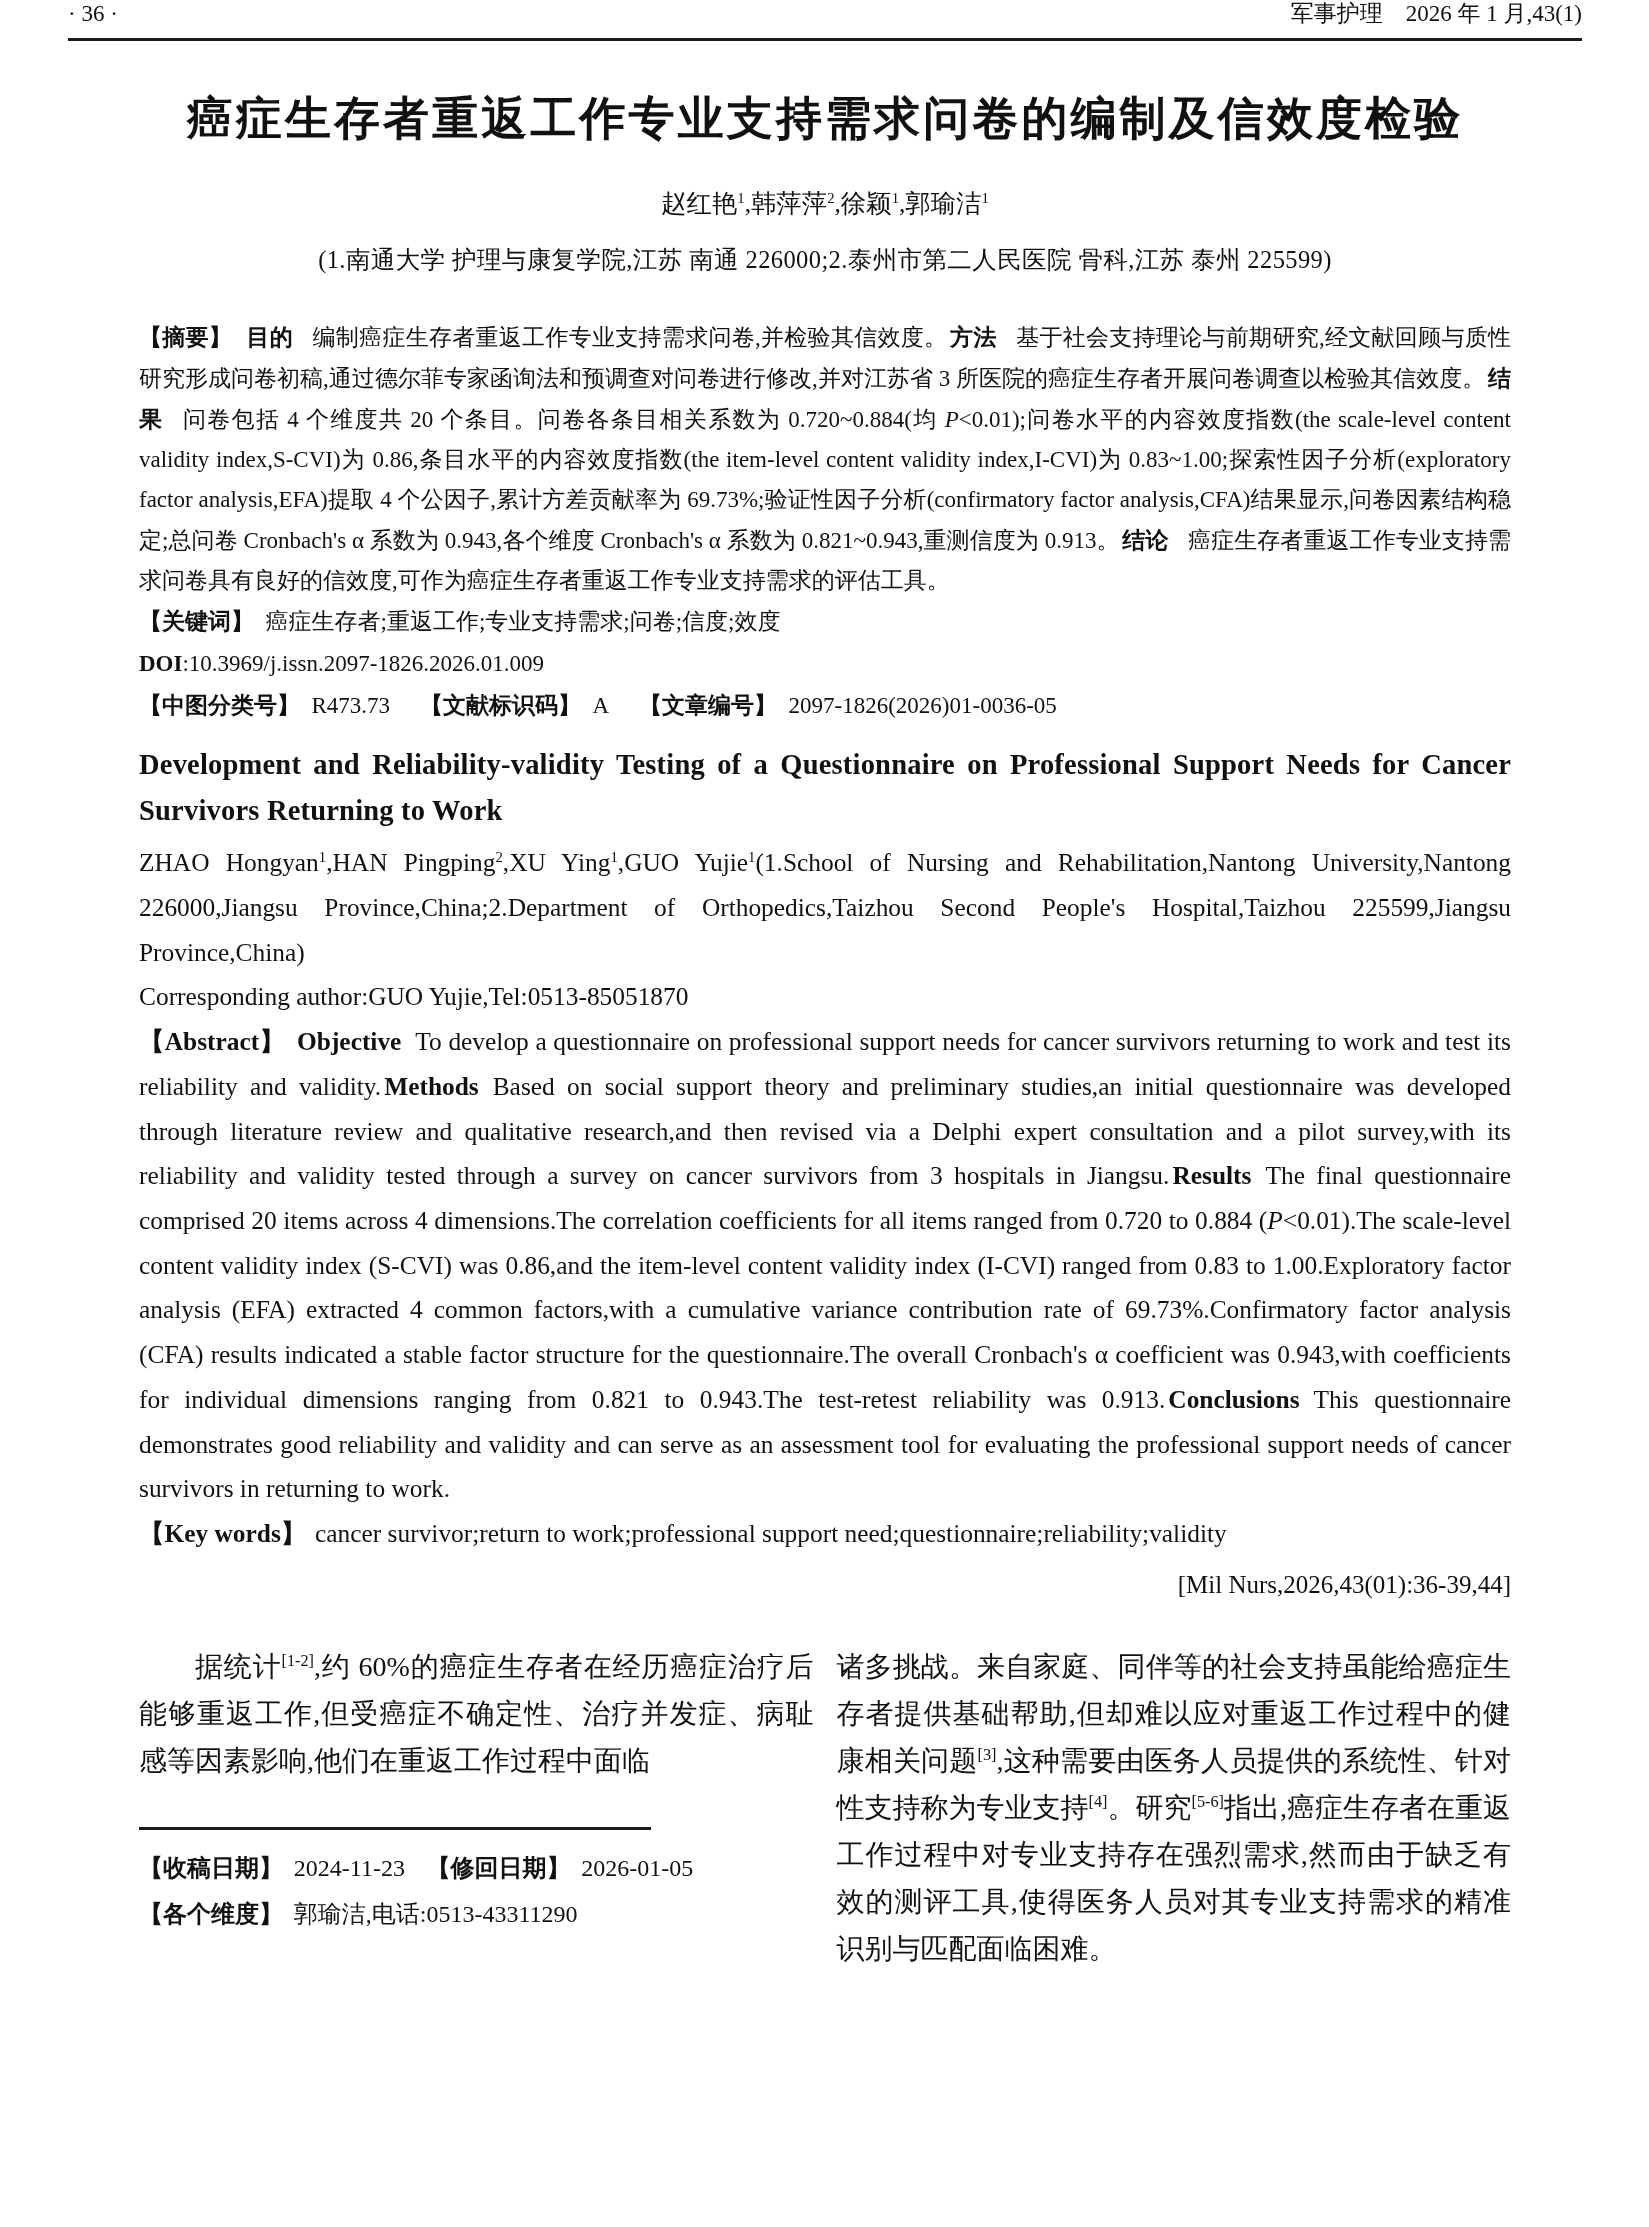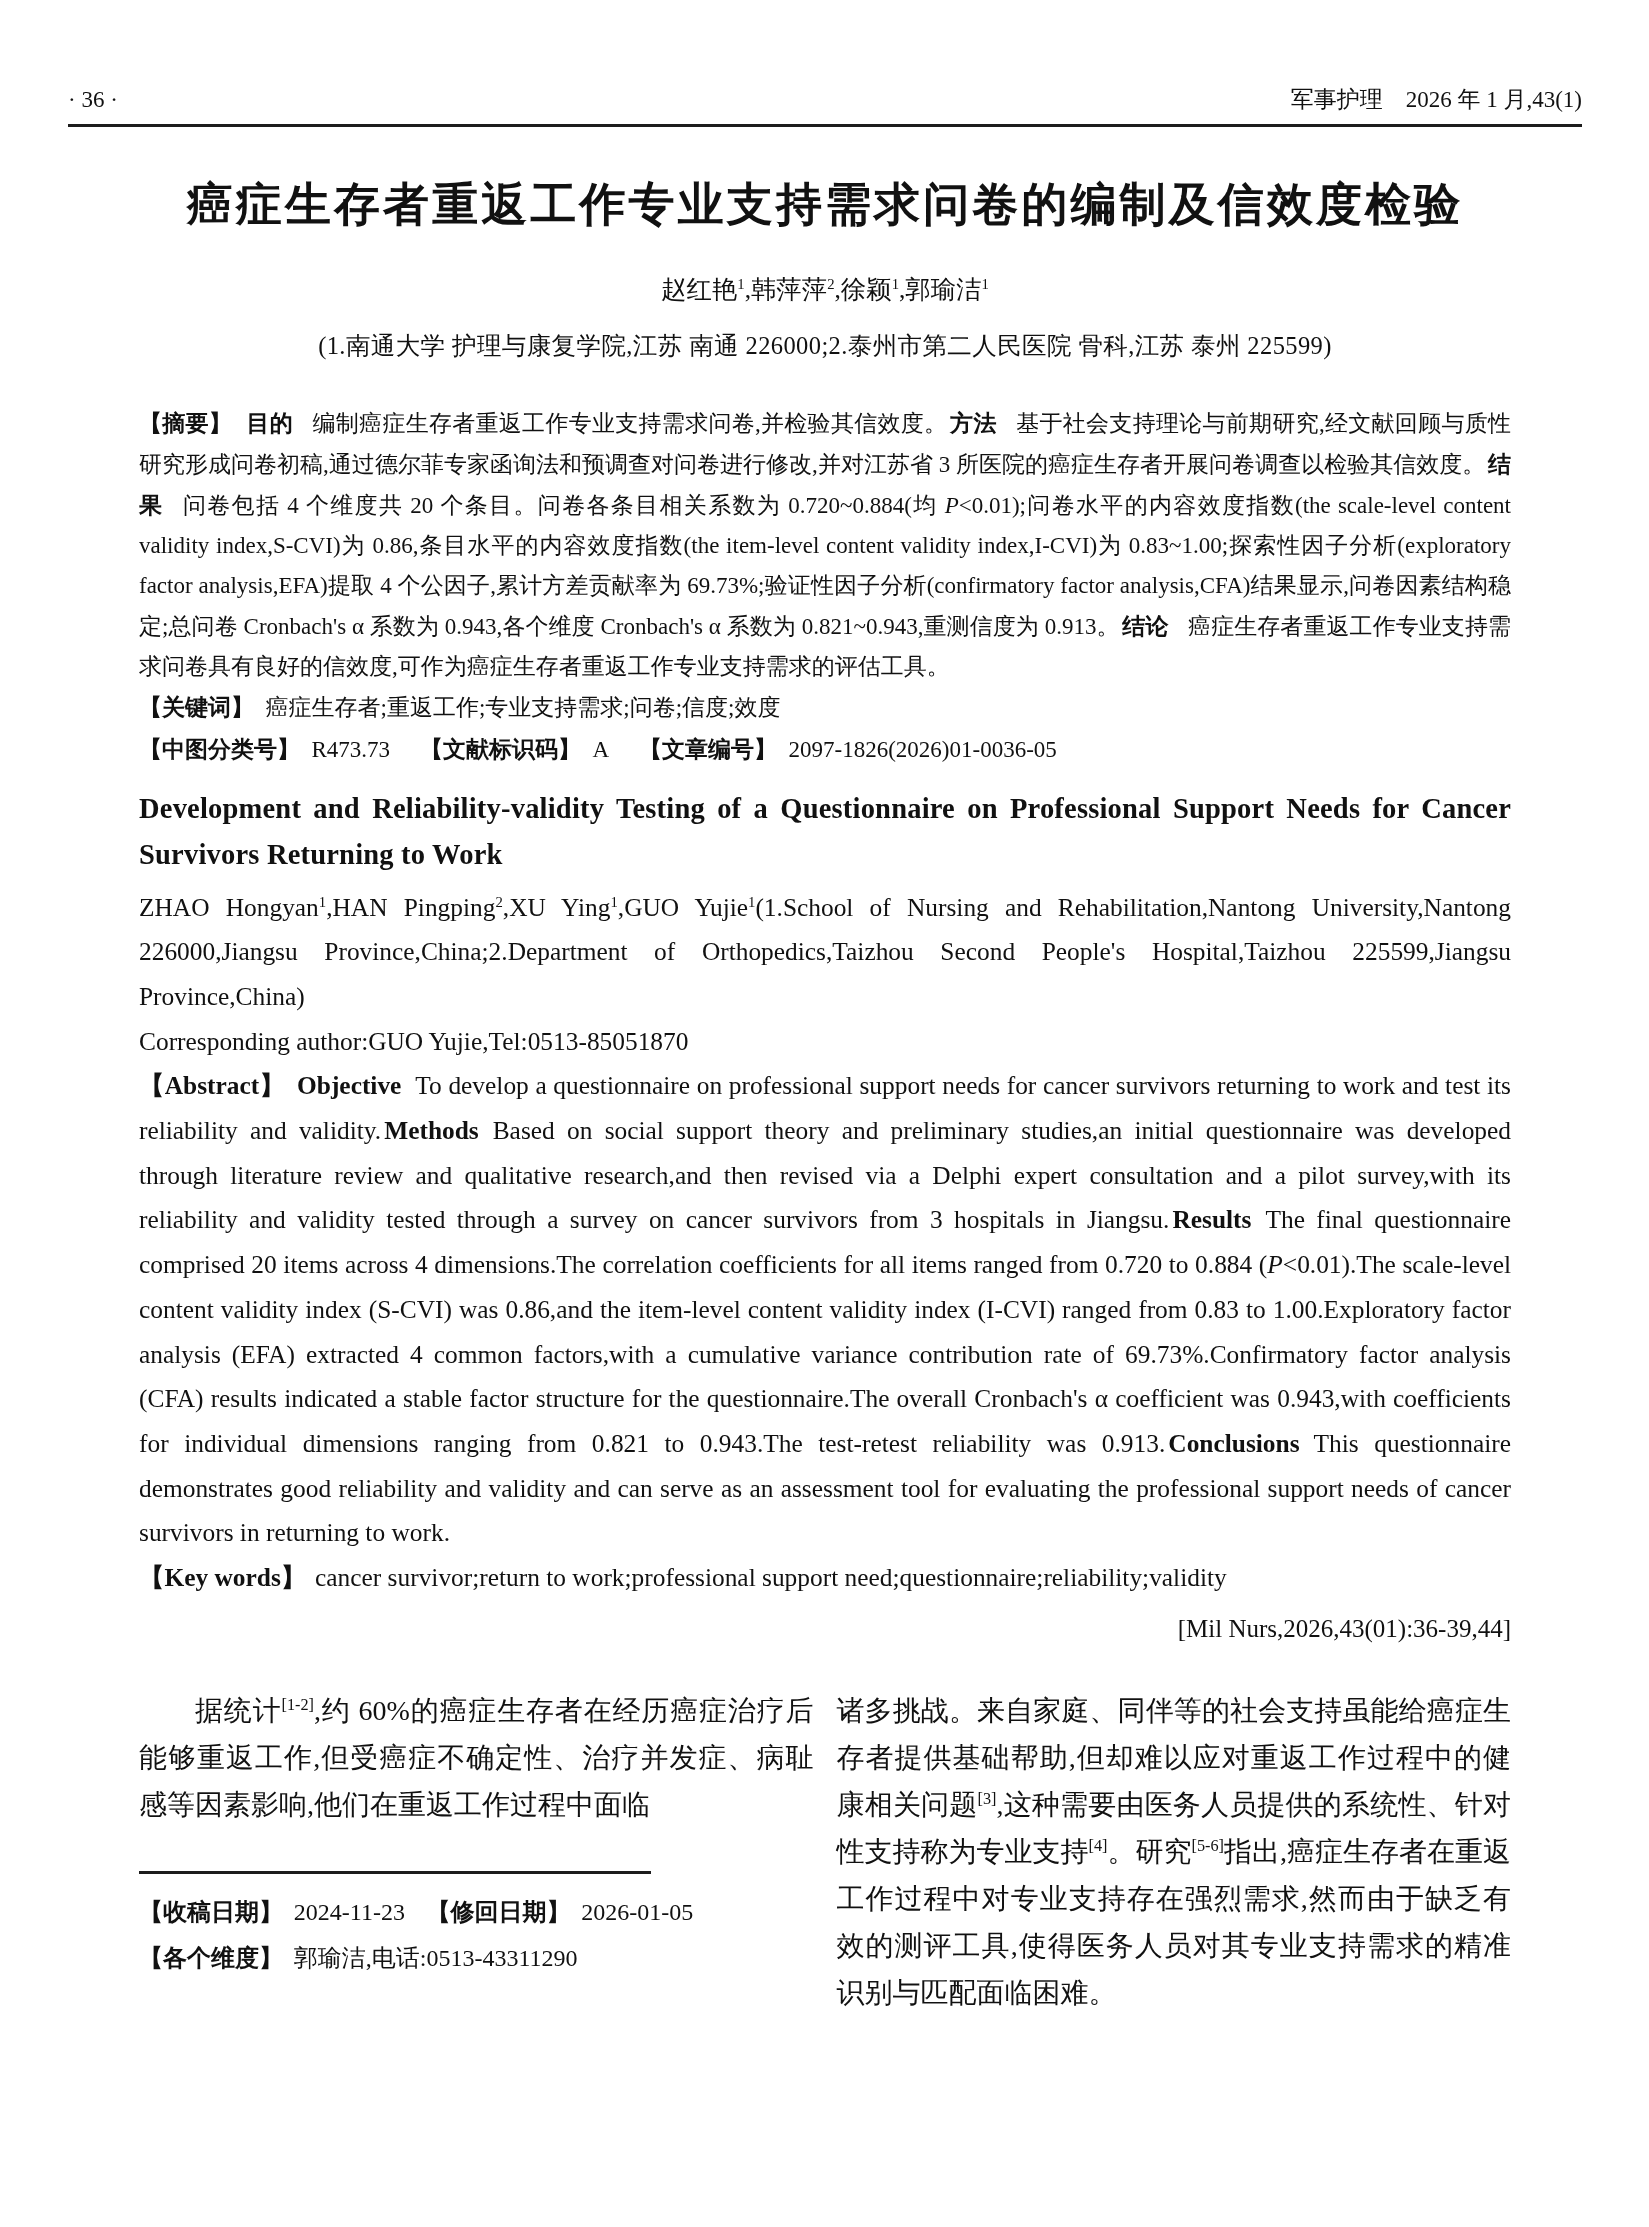--- a/index.html
+++ b/index.html
@@ -9,21 +9,21 @@
     margin:0 auto;
     background:#ffffff;
     color:#111;
     font-family:"Liberation Serif","DejaVu Serif",serif;
     box-sizing:border-box;
     overflow:hidden;
   }
   
   .header{
     display:flex;justify-content:space-between;align-items:flex-end;
-    margin:0 68px;padding-top:86px;
+    margin:0 68px;
     font-size:23px;line-height:1.2;
   }
   .header-rule{height:3.1px;background:#1c1c1c;margin:10.7px 68px 0 68px;}
   
   .title-cn{
     font-family:"Liberation Sans","DejaVu Sans",sans-serif;
     font-weight:700;font-size:46px;letter-spacing:3.1px;
     text-align:center;margin:48px 116px 0 116px;line-height:1.3;
   }
   .authors-cn{text-align:center;font-size:25.4px;margin-top:38px;}
@@ -85,20 +85,23 @@
   <div class="content">
 
     <p class="abstract-cn">
       <span class="hlabel gap-r">【摘要】</span><span class="sec">目的</span><span>编制癌症生存者重返工作专业支持需求问卷,并检验其信效度。</span><span class="sec">方法</span><span>基于社会支持理论与前期研究,经文献回顾与质性研究形成问卷初稿,通过德尔菲专家函询法和预调查对问卷进行修改,并对江苏省 3 所医院的癌症生存者开展问卷调查以检验其信效度。</span><span class="sec">结果</span><span>问卷包括 4 个维度共 20 个条目。问卷各条目相关系数为 0.720~0.884(均 </span><span class="ital">P</span><span>&lt;0.01);问卷水平的内容效度指数(the scale-level content validity index,S-CVI)为 0.86,条目水平的内容效度指数(the item-level content validity index,I-CVI)为 0.83~1.00;探索性因子分析(exploratory factor analysis,EFA)提取 4 个公因子,累计方差贡献率为 69.73%;验证性因子分析(confirmatory factor analysis,CFA)结果显示,问卷因素结构稳定;总问卷 Cronbach's α 系数为 0.943,各个维度 Cronbach's α 系数为 0.821~0.943,重测信度为 0.913。</span><span class="sec">结论</span><span>癌症生存者重返工作专业支持需求问卷具有良好的信效度,可作为癌症生存者重返工作专业支持需求的评估工具。</span>
     </p>
 
     <p class="meta-line">
       <span class="hlabel gap-r">【关键词】</span><span>癌症生存者;重返工作;专业支持需求;问卷;信度;效度</span>
     </p>
 
+    <p class="meta-line">
+      <span class="doi-label">DOI</span><span>:10.3969/j.issn.2097-1826.2026.01.009</span>
+    </p>
 
     <p class="meta-line">
       <span class="hlabel gap-r">【中图分类号】</span><span class="val">R473.73</span><span class="hlabel gap-r">【文献标识码】</span><span class="val">A</span><span class="hlabel gap-r">【文章编号】</span><span>2097-1826(2026)01-0036-05</span>
     </p>
 
     <p class="title-en">Development and Reliability-validity Testing of a Questionnaire on Professional Support Needs for Cancer Survivors Returning to Work</p>
 
     <p class="en-par">
       <span>ZHAO Hongyan</span><sup>1</sup><span>,HAN Pingping</span><sup>2</sup><span>,XU Ying</span><sup>1</sup><span>,GUO Yujie</span><sup>1</sup><span>(1.School of Nursing and Rehabilitation,Nantong University,Nantong 226000,Jiangsu Province,China;2.Department of Orthopedics,Taizhou Second People's Hospital,Taizhou 225599,Jiangsu Province,China)</span>
     </p>

